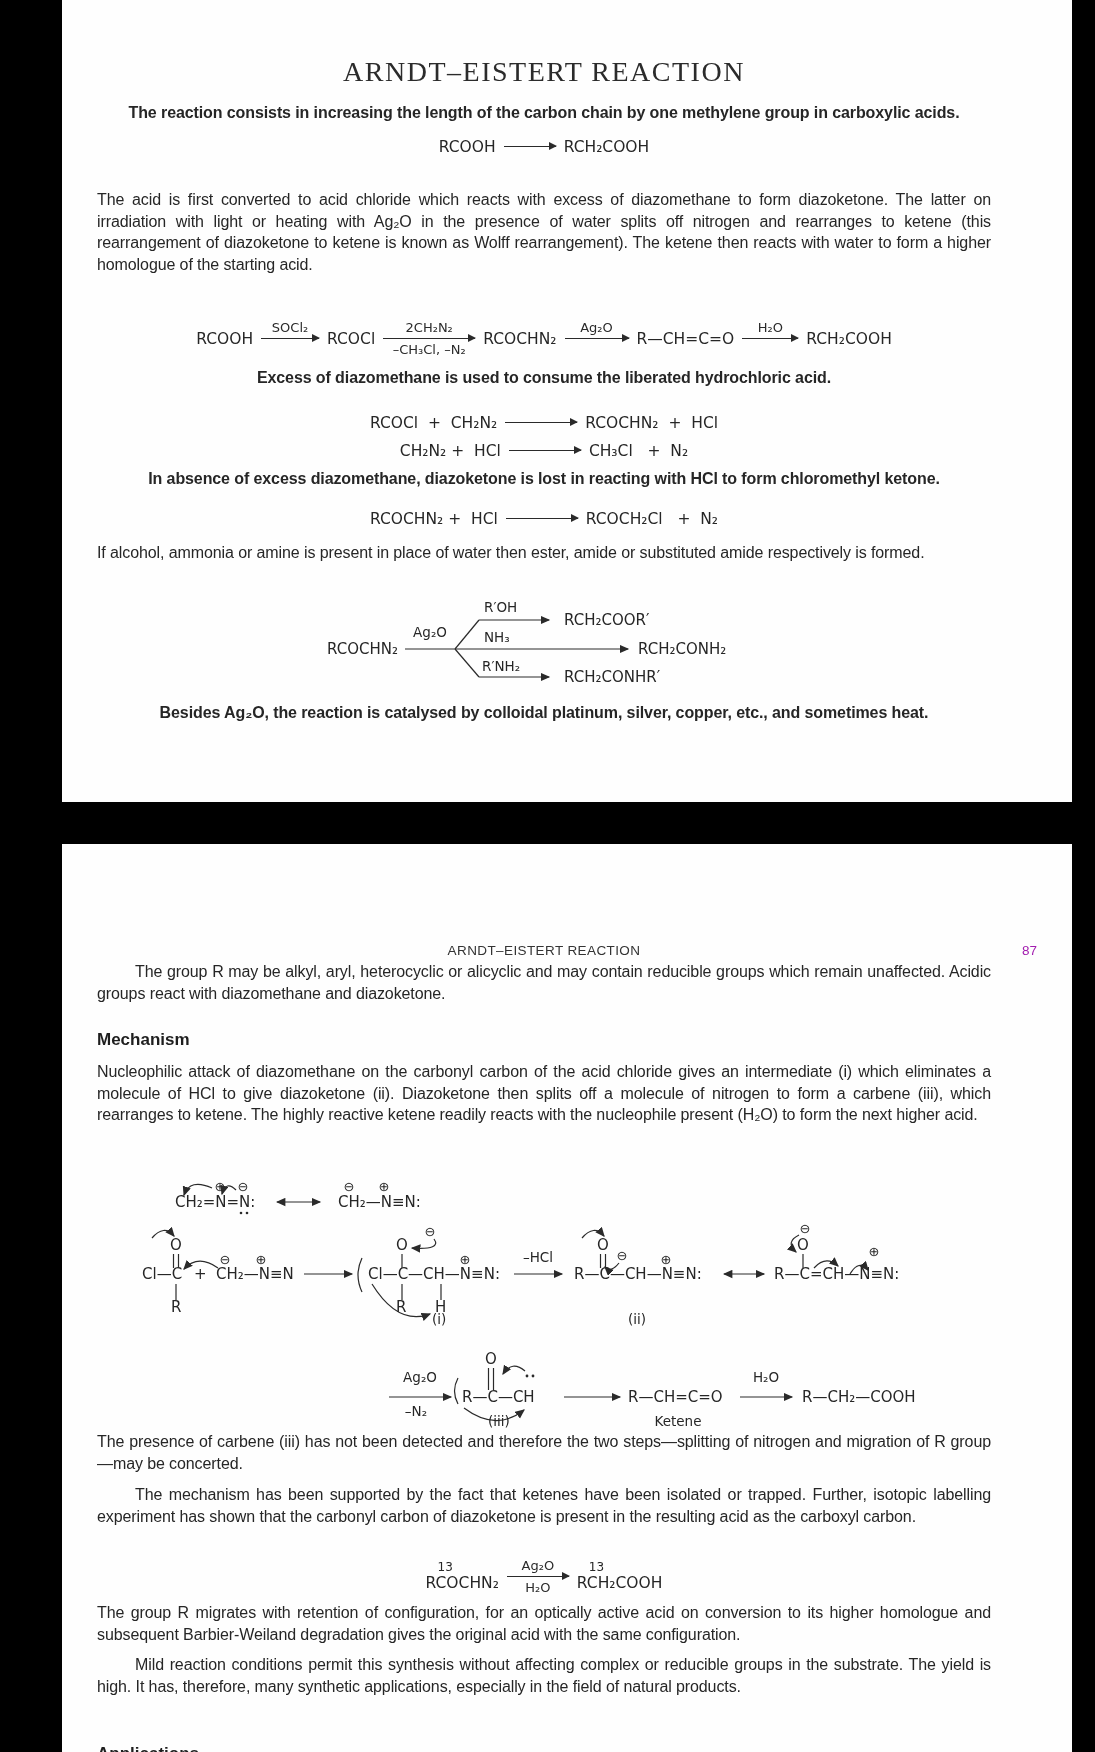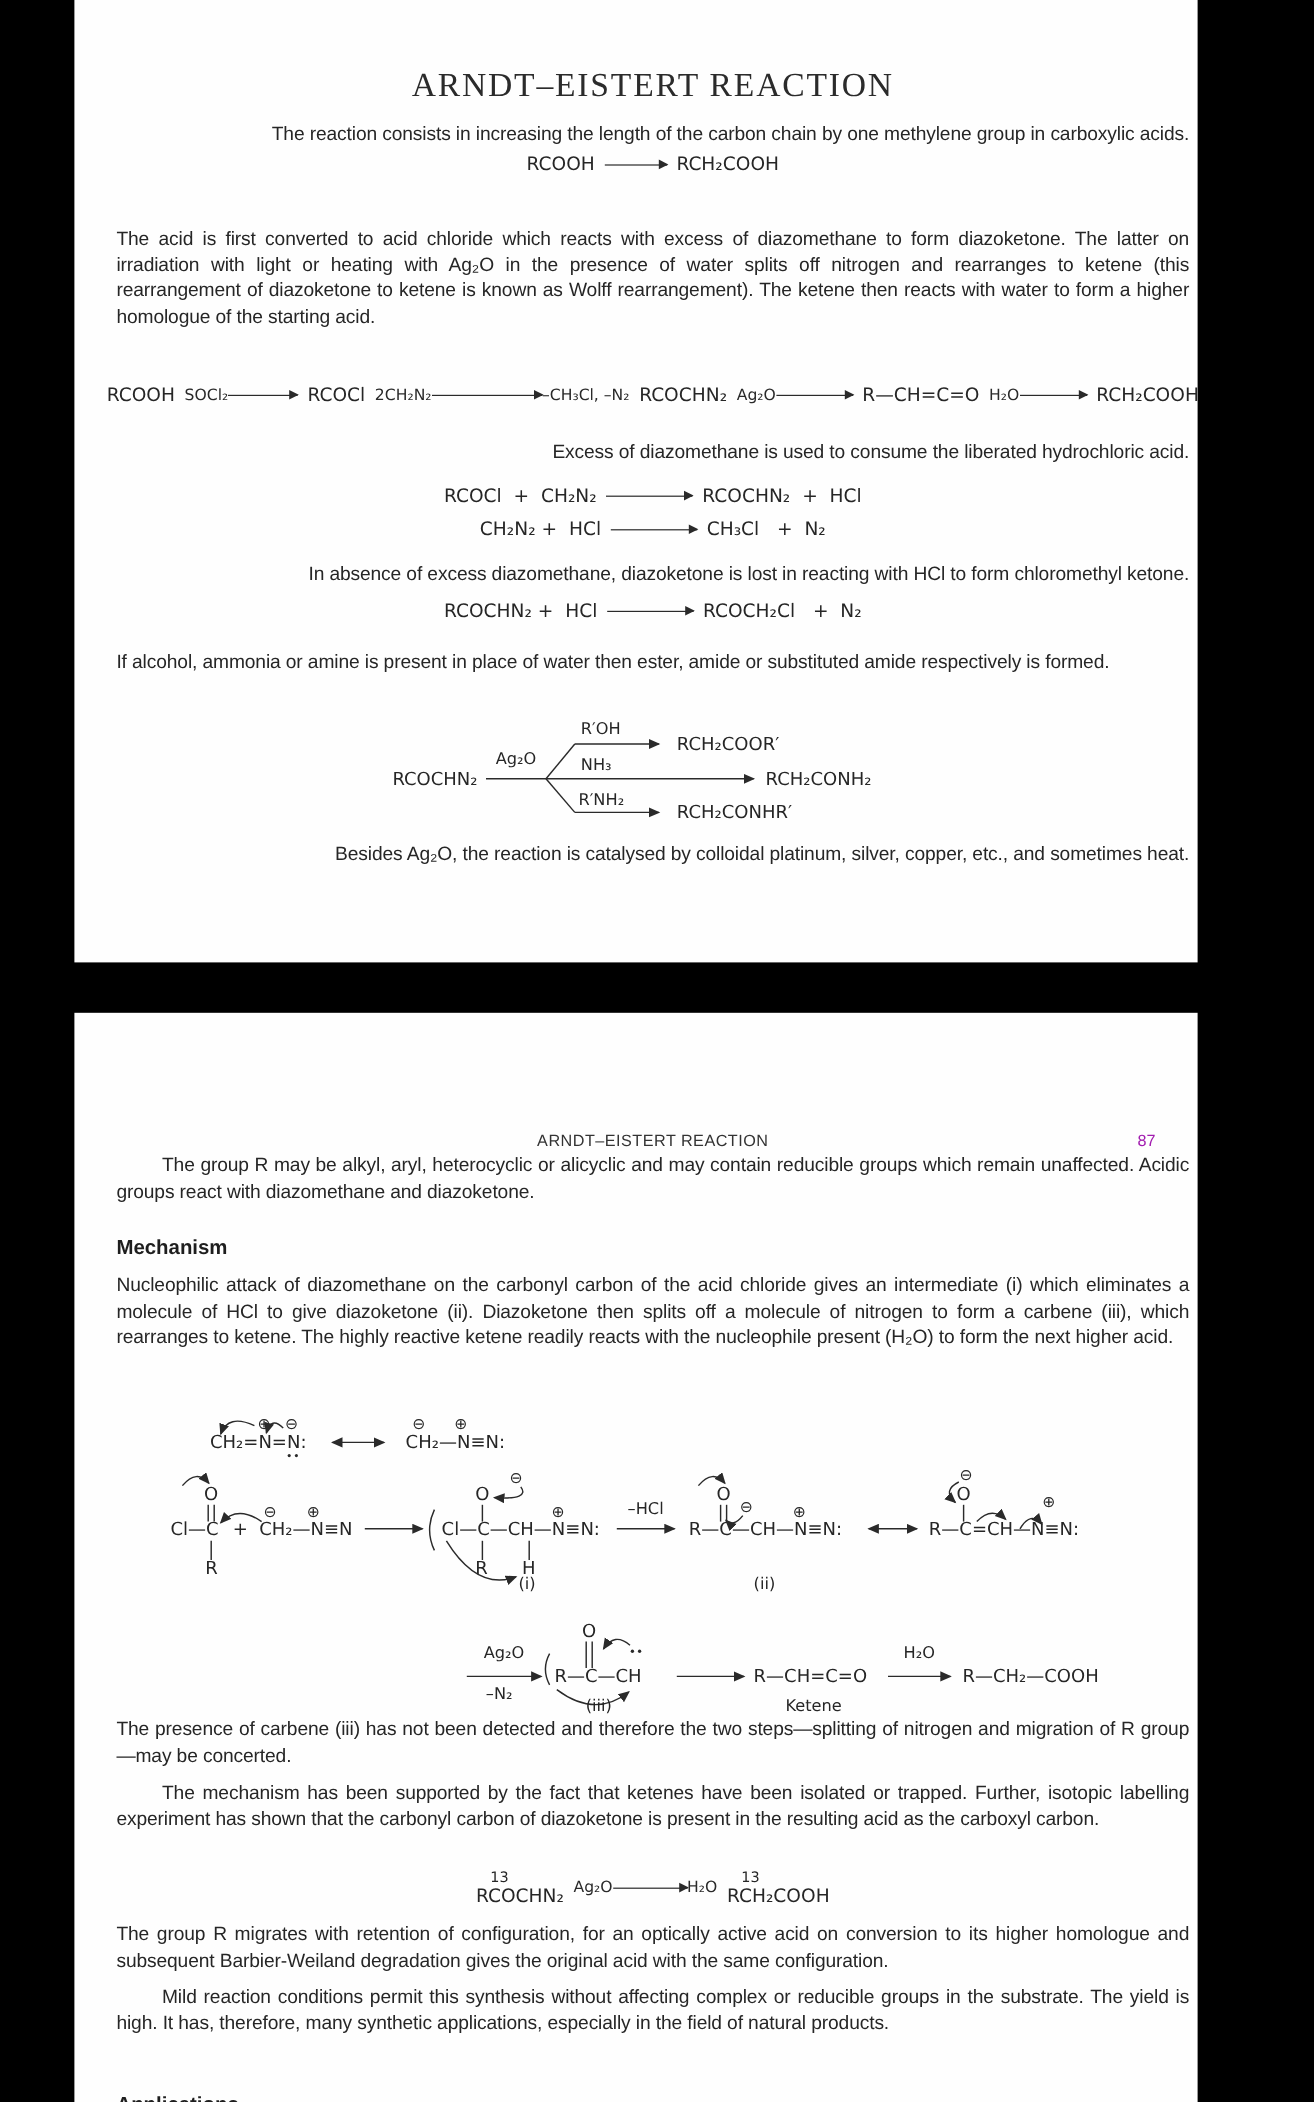--- a/index.html
+++ b/index.html
@@ -2,45 +2,45 @@
 <html><head>
 <meta charset="utf-8">
 <style>
   html,body{margin:0;padding:0;}
   body{
     width:1095px;height:1752px;position:relative;overflow:hidden;
     background:#000;
     font-family:"Liberation Sans","DejaVu Sans",sans-serif;
     color:#222;
   }
-  .page{position:absolute;left:62px;width:936px;background:#fefefe;}
+  .page{position:absolute;left:62px;width:1010px;background:#fefefe;}
   #page1{top:0;height:802px;}
   #page2{top:844px;height:908px;overflow:hidden;}
 
   .para{position:absolute;left:35px;width:894px;font-size:16px;line-height:21.5px;
         text-align:justify;color:#262626;letter-spacing:-0.1px;}
-  .para.noj{text-align:right;}
+  .para.noj{text-align:center;font-weight:bold;}
   .indent{text-indent:38px;}
 
   .doc-title{position:absolute;top:56px;left:0;width:964px;text-align:center;
       font-family:"Liberation Serif","DejaVu Serif",serif;font-weight:400;
       font-size:28px;letter-spacing:1.5px;color:#2b2b2b;}
 
   .running-head{position:absolute;top:99px;left:0;width:964px;text-align:center;
       font-size:13.5px;letter-spacing:0.4px;color:#333;}
   .page-num{position:absolute;top:99px;right:35px;font-size:13.5px;color:#a21caf;}
 
   .h2{position:absolute;left:35px;font-size:17px;font-weight:bold;color:#1e1e1e;}
 
   .eq{position:absolute;left:0;width:964px;display:flex;justify-content:center;
       align-items:center;font-family:"DejaVu Sans",sans-serif;font-size:15.5px;
       color:#262626;white-space:pre;}
 
   
-  .rx{display:inline-flex;flex-direction:row;align-items:center;margin:0 8px;}
+  .rx{display:inline-flex;flex-direction:column;align-items:center;margin:0 8px;}
   .rx-t,.rx-b{font-size:13px;line-height:15px;min-height:15px;
       font-family:"DejaVu Sans",sans-serif;color:#2a2a2a;white-space:pre;}
   .rx-s{position:relative;height:0;border-top:1.4px solid #2a2a2a;margin:3px 0;}
   .rx-s::after{content:"";position:absolute;right:-1px;top:-4.6px;width:0;height:0;
       border-left:8px solid #2a2a2a;border-top:4px solid transparent;
       border-bottom:4px solid transparent;}
 
   .iso{display:inline-flex;flex-direction:column;align-items:flex-start;}
   .iso-sup{font-size:12px;line-height:13px;padding-left:12px;}
 

